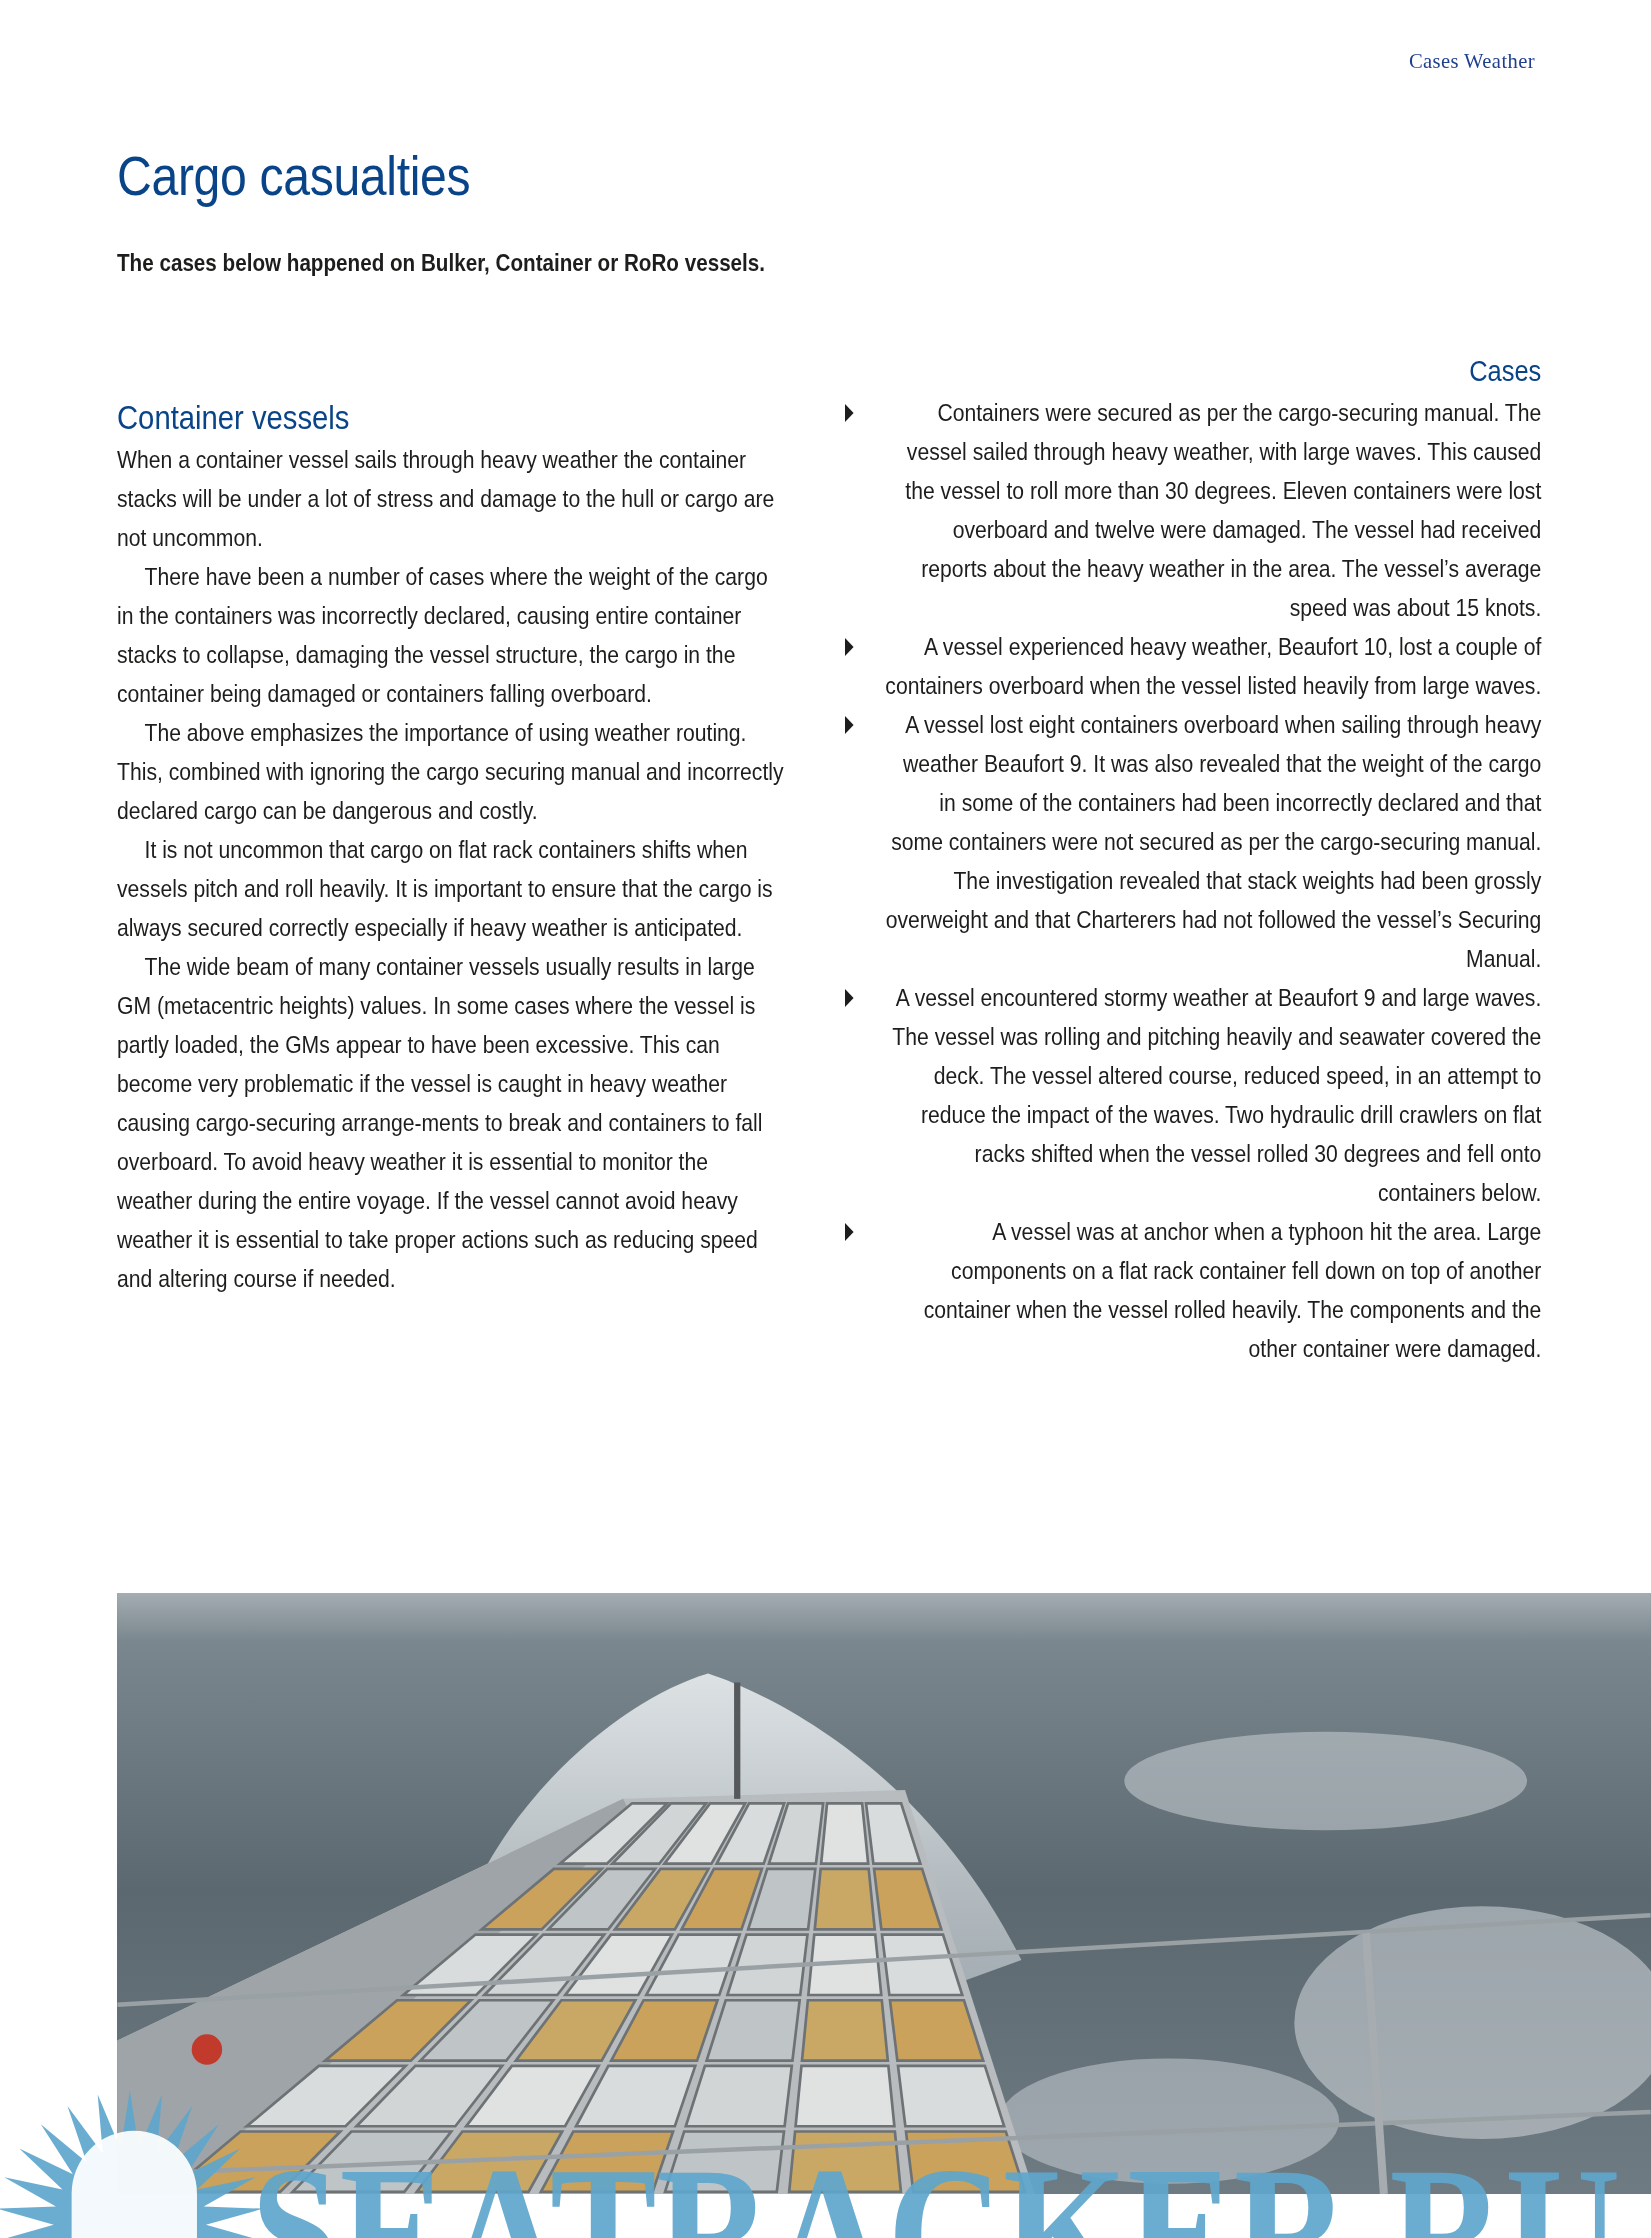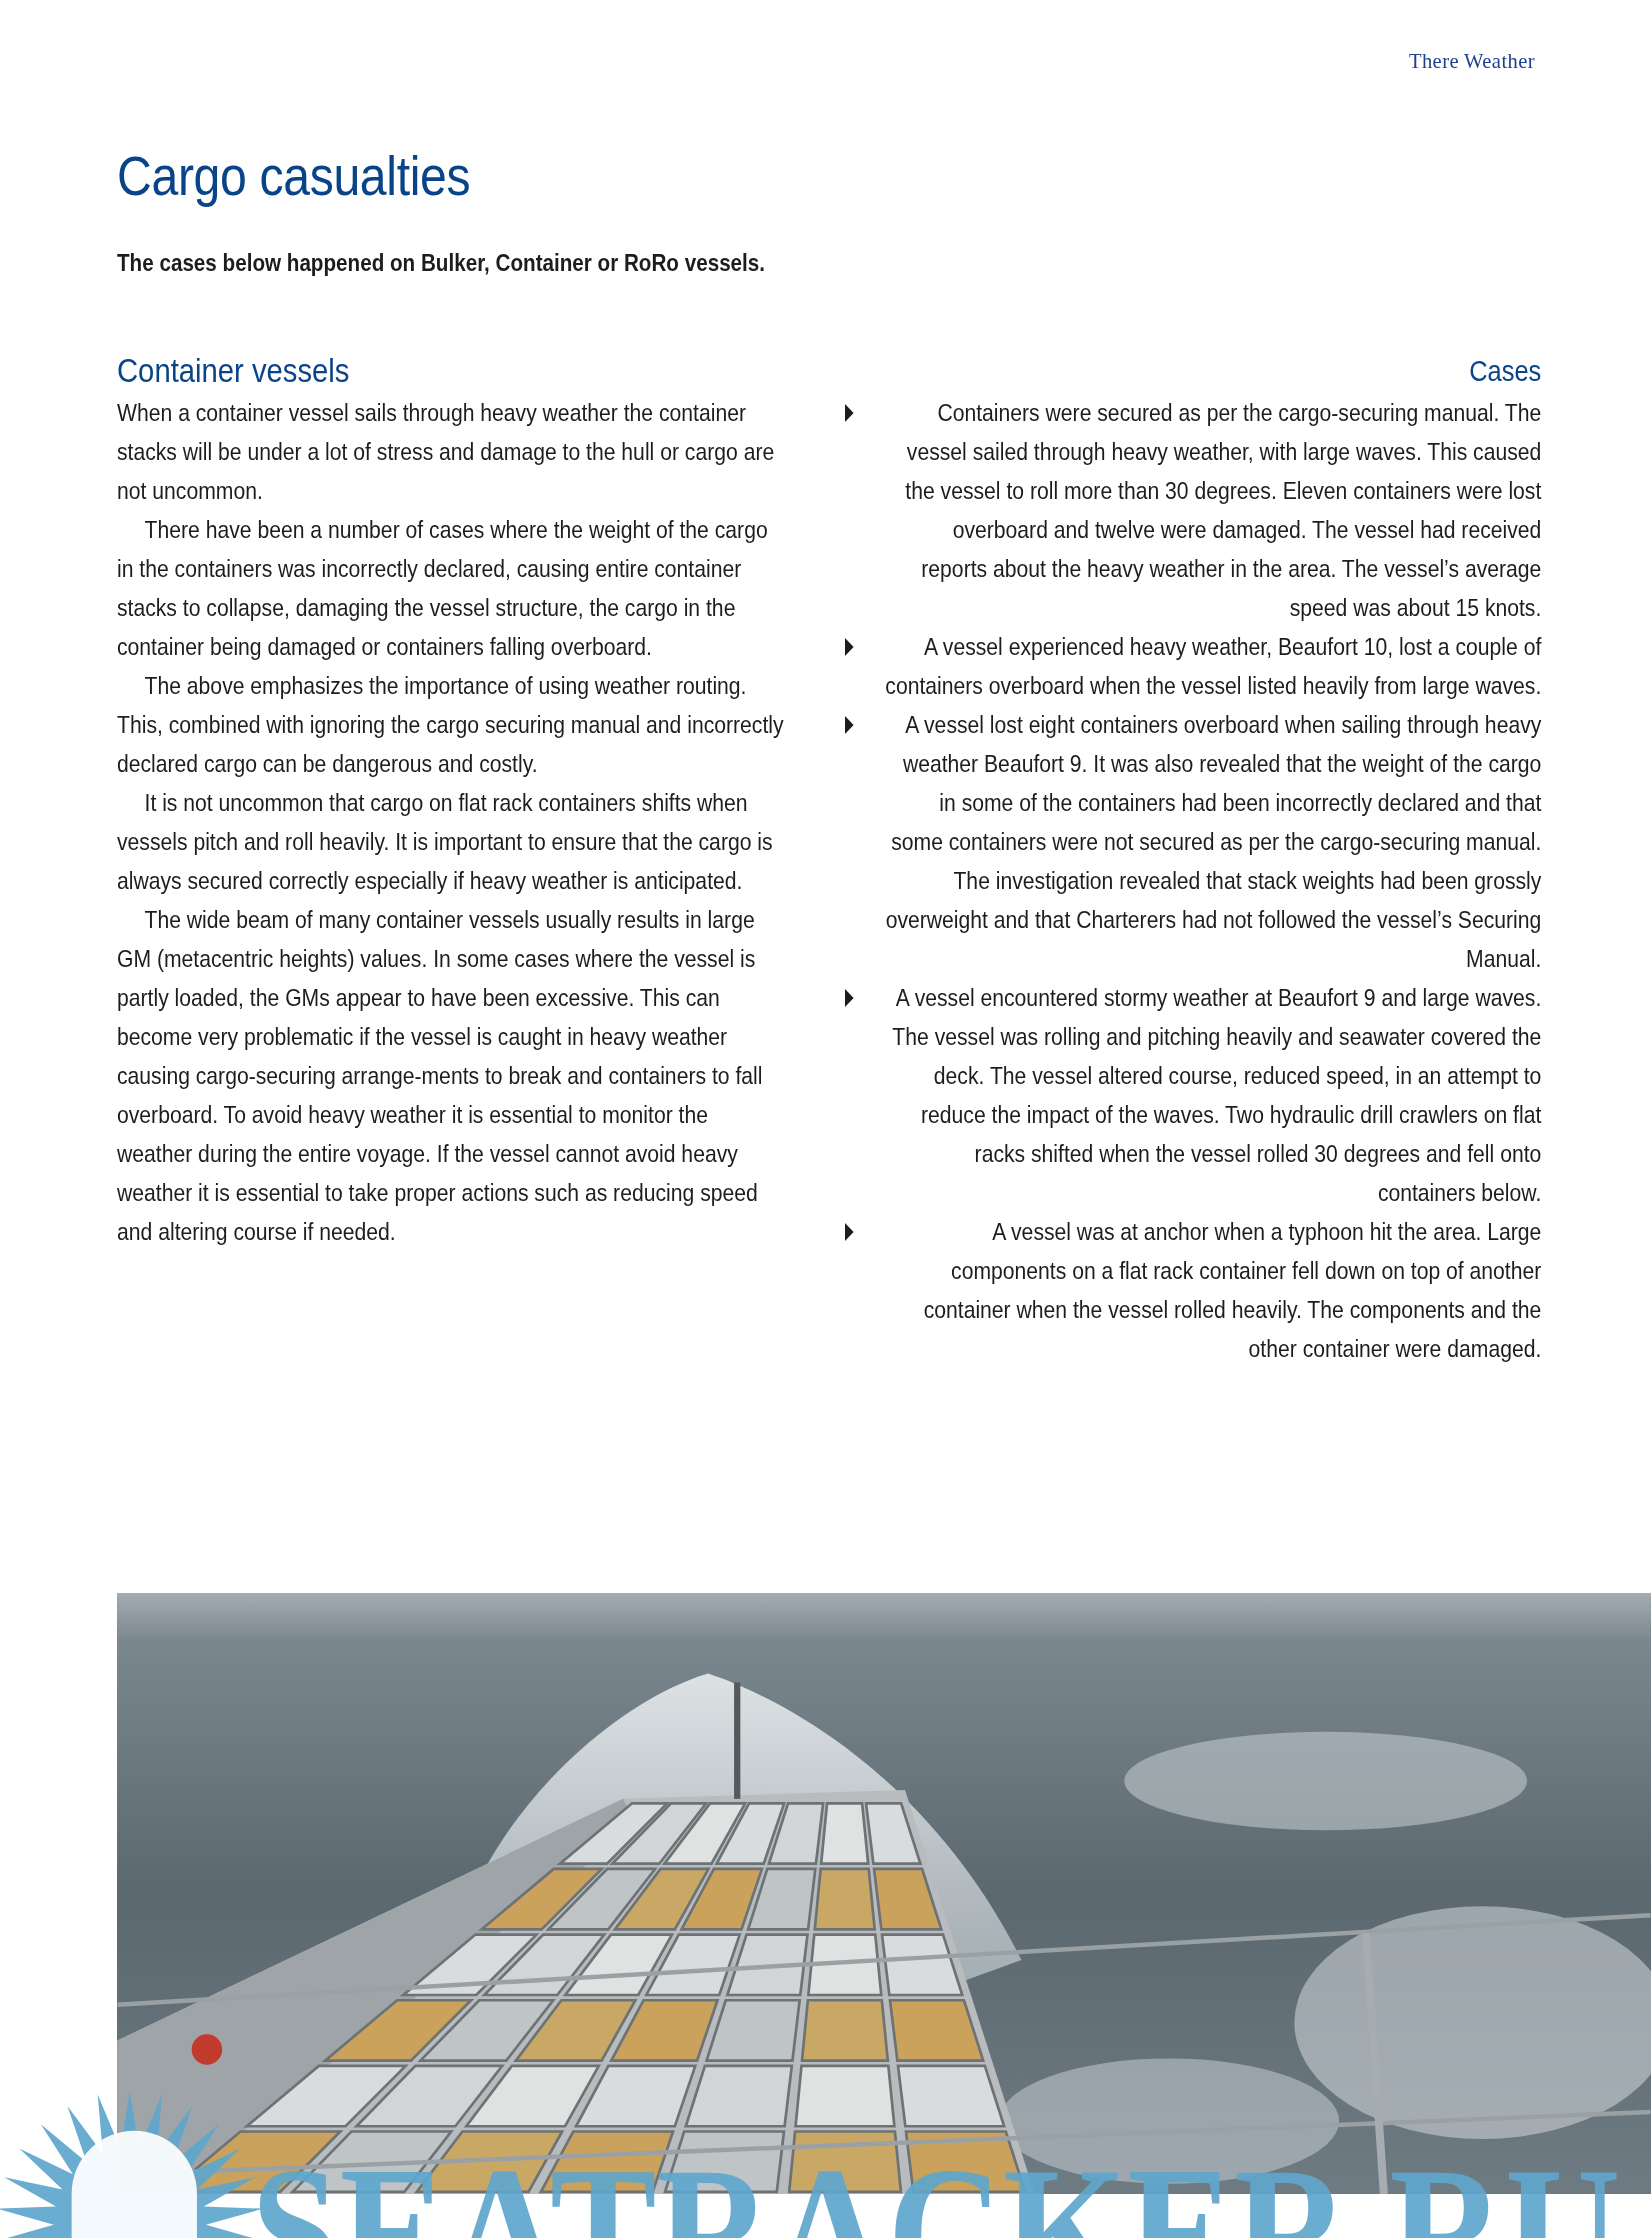--- a/index.html
+++ b/index.html
@@ -22,21 +22,21 @@
     }
     .intro {
       position: absolute; left: 117px; top: 249px; margin: 0;
       font-size: 24px; font-weight: bold; color: #1d1d1b;
       transform: scaleX(0.86); transform-origin: left top; white-space: nowrap;
     }
     .col {
       position: absolute; top: 348px;
       font-size: 24.6px; line-height: 39px;
     }
-    .col-left { left: 117px; width: 672px; }
+    .col-left { left: 117px; width: 672px; margin-top: 47px; }
     .col-right { left: 845px; width: 698px; text-align: right; }
     .col .inner { transform: scaleX(0.86); transform-origin: left top; width: 116%; }
     .section-heading {
       margin: 0; font-weight: normal; font-size: 34px; line-height: 45px;
       color: #0a4488;
     }
     .col-right .section-heading { font-size: 29.6px; }
     .para { margin: 0; }
     .para.indent { text-indent: 32px; }
     .cases { list-style: none; margin: 0; padding: 0; }
@@ -51,21 +51,21 @@
       overflow: hidden;
       background:
         linear-gradient(180deg, #9aa6ab 0%, #7d8a92 6%, #6b7880 25%, #5d6a72 55%, #6a767e 100%);
     }
     .photo svg { position: absolute; left: 0; top: 0; }
     .watermark { position: absolute; left: 0; top: 2086px; width: 1651px; height: 249px; pointer-events: none; }
   </style>
 </head>
 <body>
 
-<div class="running-head">There Weather</div>
+<div class="running-head">Cases Weather</div>
 
 <h1 class="page-title">Cargo casualties</h1>
 <p class="intro">The cases below happened on Bulker, Container or RoRo vessels.</p>
 
 <section class="col col-left">
   <div class="inner">
     <h2 class="section-heading">Container vessels</h2>
     <p class="para">When a container vessel sails through heavy weather the container stacks will be under a lot of stress and damage to the hull or cargo are not uncommon.</p>
     <p class="para indent">There have been a number of cases where the weight of the cargo in the containers was incorrectly declared, causing entire container stacks to collapse, damaging the vessel structure, the cargo in the container being damaged or containers falling overboard.</p>
     <p class="para indent">The above emphasizes the importance of using weather routing. This, combined with ignoring the cargo securing manual and incorrectly declared cargo can be dangerous and costly.</p>

